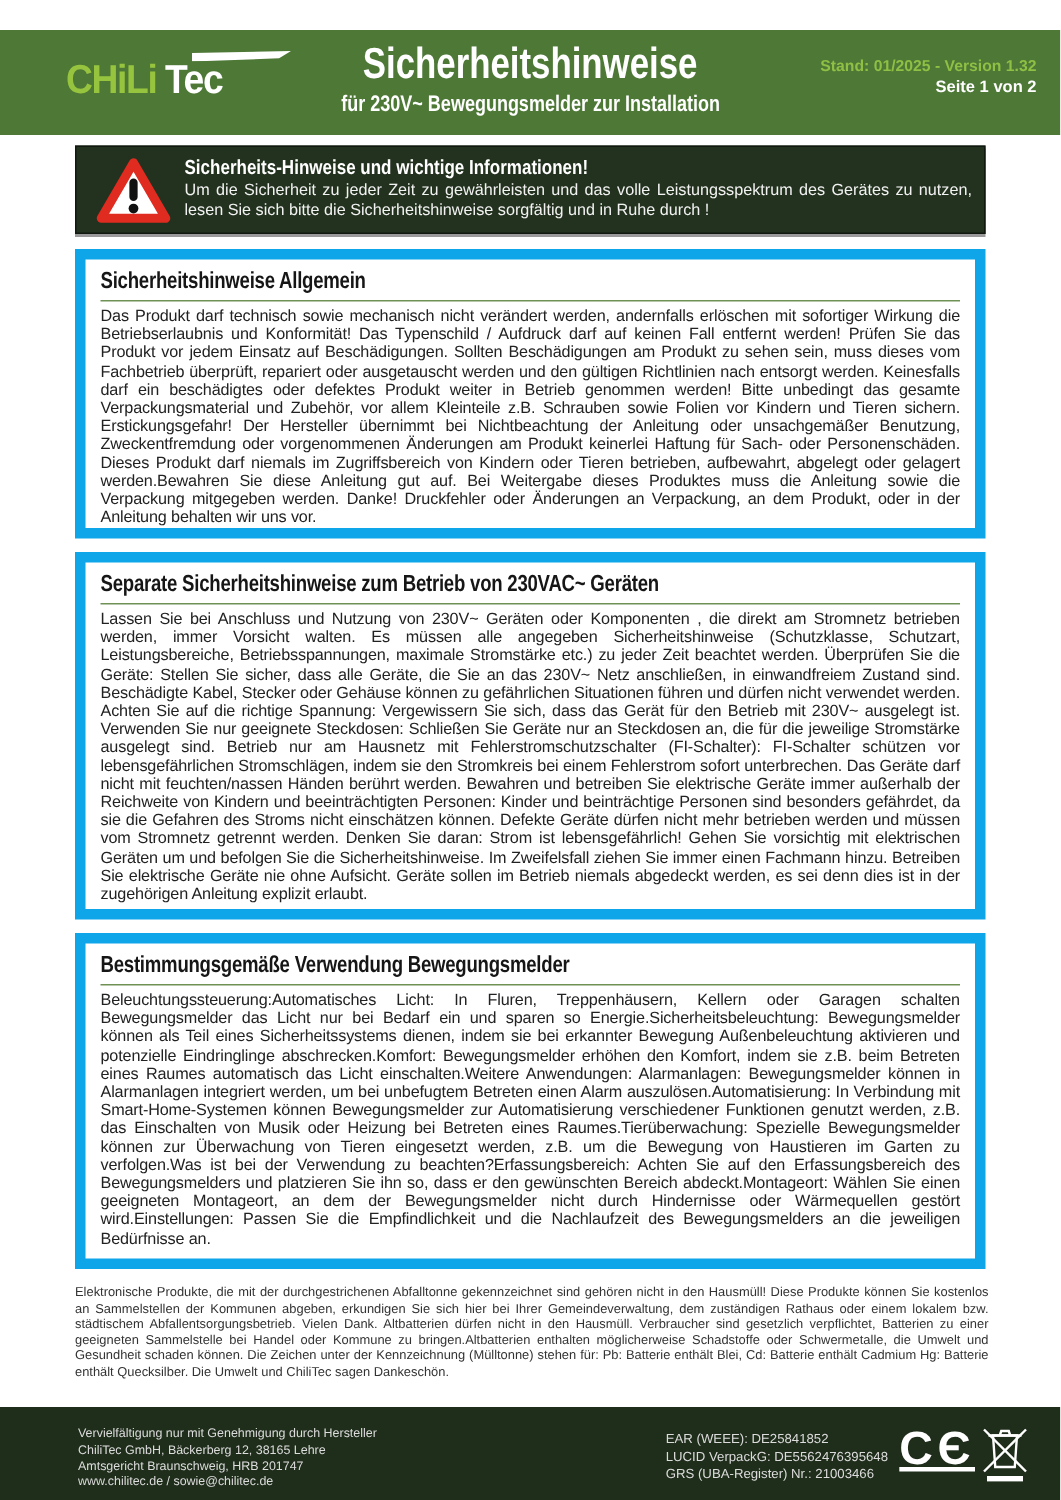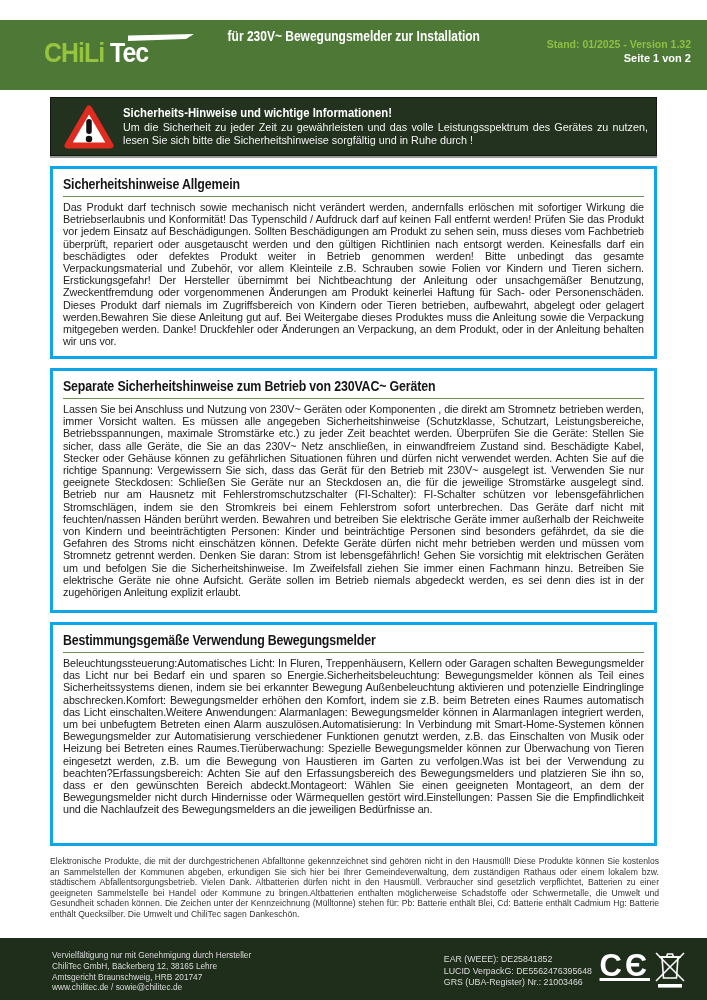--- a/index.html
+++ b/index.html
@@ -54,21 +54,21 @@
     display:inline-block; transform:scaleX(0.84); transform-origin:left center;
     white-space:nowrap;
   }
   .warning-body {
     color:#f2f2f2; font-size:10.8px; line-height:13px; text-align:justify;
   }
 
   
   .section {
     position:absolute; left:50px; width:607px;
-    border:3px solid #0ea5e9; background:#fff; padding:5px 10px 6px 10px;
+    border:7px solid #0ea5e9; background:#fff; padding:5px 10px 6px 10px;
     overflow:hidden;
   }
   .section-title {
     color:#161616; font-weight:bold; font-size:15.5px; line-height:20px;
     display:inline-block; transform:scaleX(0.8); transform-origin:left center;
     white-space:nowrap; letter-spacing:-0.2px;
   }
   .section-rule { height:0; border-top:1.6px solid #6f9254; margin:2px 0 4px 0; }
   .section-body {
     color:#222222; font-size:10.8px; line-height:12.2px; text-align:justify;
@@ -106,20 +106,21 @@
 <body>
 
 <div id="page">
 
   <div class="header-bar">
     <div class="logo">
       <span class="logo-swoosh"></span>
       <span class="logo-chili">CHiLi</span><span class="logo-tec">Tec</span>
     </div>
     <div class="header-center">
+      <div><span class="header-title">Sicherheitshinweise</span></div>
       <div><span class="header-subtitle">für 230V~ Bewegungsmelder zur Installation</span></div>
     </div>
     <div class="header-right">
       <div class="header-version">Stand: 01/2025 - Version 1.32</div>
       <div class="header-page">Seite 1 von 2</div>
     </div>
   </div>
 
   <div class="warning-box">
     <div class="warning-icon">

